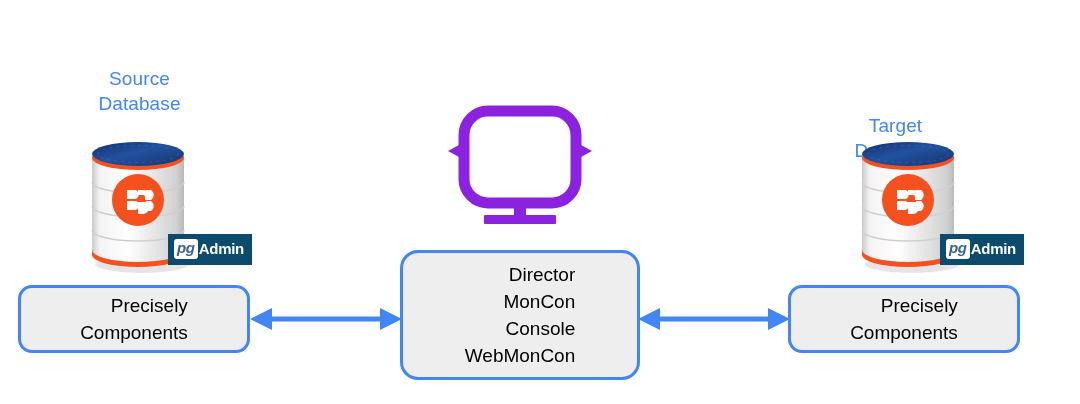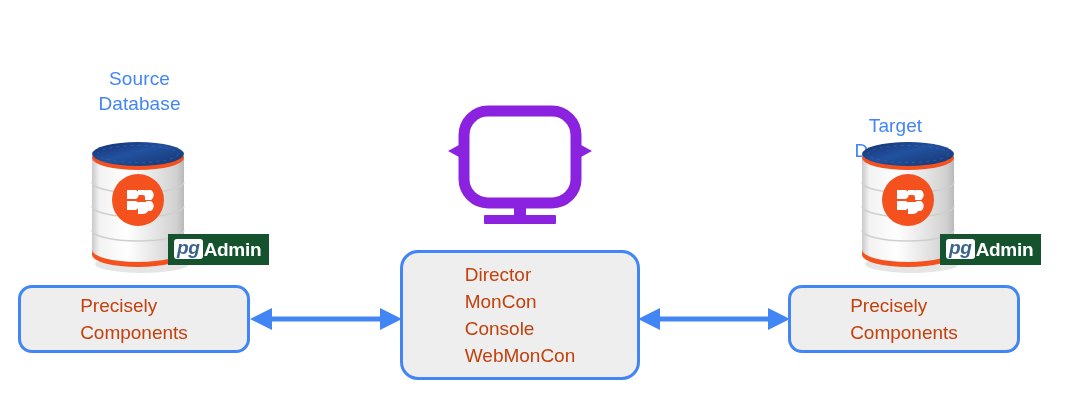--- a/index.html
+++ b/index.html
@@ -35,24 +35,24 @@
   
   .box {
     position: absolute;
     box-sizing: border-box;
     background: #eeeeee;
     border: 3px solid #4285f4;
     border-radius: 14px;
     display: flex;
     align-items: center;
     justify-content: center;
-    color: #c2410c;
+    color: #000000;
     font-size: 19px;
     line-height: 27px;
-    text-align: left;
+    text-align: right;
     white-space: pre-line;
     font-family: "Liberation Sans", sans-serif;
   }
   .box.center {
     border-radius: 18px;
     line-height: 27px;
   }
 
   
   .arrow {
@@ -63,29 +63,29 @@
   
   .db {
     position: absolute;
     width: 108px;
     height: 135px;
   }
   .db svg { display:block; }
 
   .pgadmin {
     position: absolute;
-    background: #14532d;
+    background: #0c4a6e;
     color: #ffffff;
     font-family: "Liberation Sans", sans-serif;
     font-weight: bold;
-    font-size: 19px;
+    font-size: 15px;
     line-height: 19px;
     padding: 5px 8px 6px 6px;
     display: flex;
-    align-items: flex-end;
+    align-items: flex-start;
     white-space: nowrap;
     letter-spacing: -0.3px;
   }
   .pgadmin .pg {
     background: #ffffff;
     color: #3a648e;
     border-radius: 3px;
     padding: 0px 3px 2px 3px;
     margin-right: 1px;
     font-style: italic;

